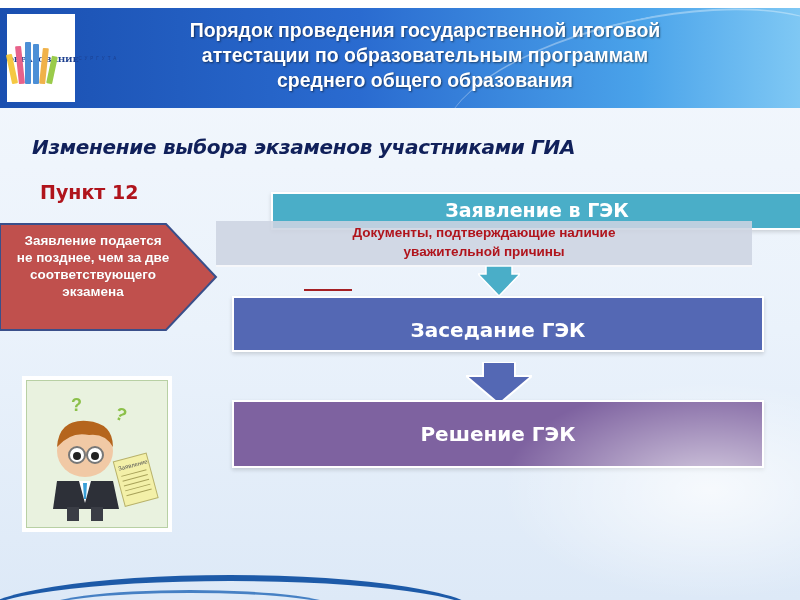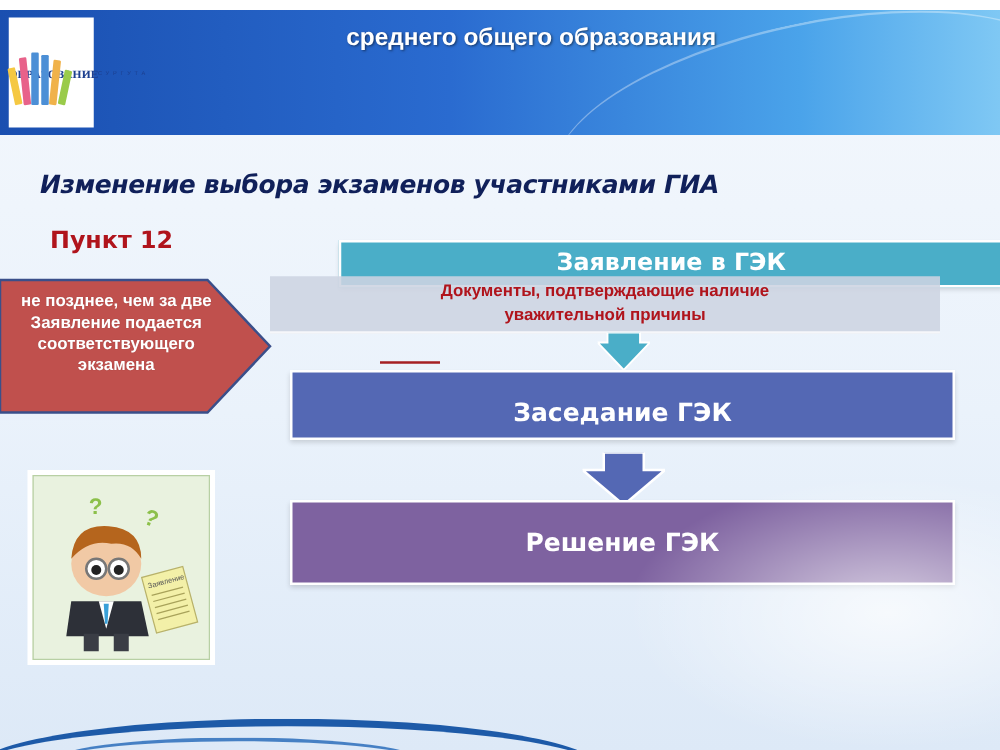--- a/index.html
+++ b/index.html
@@ -110,34 +110,36 @@
       <span style="left:26px;height:40px;background:#4c8fd6;"></span>
       <span style="left:34px;height:36px;background:#f0b24a;transform:rotate(6deg);"></span>
       <span style="left:42px;height:28px;background:#9acb4a;transform:rotate(12deg);"></span>
     </div>
     <div class="logo-animal"></div>
     <div class="logo-book"></div>
     <div class="logo-text">ОБРАЗОВАНИЕ</div>
     <div class="logo-sub">СУРГУТА</div>
   </div>
   <div class="header-title">
+    <div>Порядок проведения государственной итоговой</div>
+    <div>аттестации по образовательным программам</div>
     <div>среднего общего образования</div>
   </div>
 </div>
 
 <div class="subtitle">Изменение выбора экзаменов участниками ГИА</div>
 <div class="punkt">Пункт 12</div>
 
 <div class="pentagon">
   <svg width="220" height="110">
     <polygon points="0,2 166,2 216,55 166,108 0,108" fill="#c0504d" stroke="#3a4f8a" stroke-width="2"></polygon>
   </svg>
   <div class="pentagon-text">
+    <div>Заявление подается</div>
     <div>не позднее, чем за две</div>
-    <div>Заявление подается</div>
     <div>соответствующего</div>
     <div>экзамена</div>
   </div>
 </div>
 
 <div class="box box-1">Заявление в ГЭК</div>
 
 <div class="overlay">
   <div>Документы, подтверждающие наличие</div>
   <div>уважительной причины</div>

